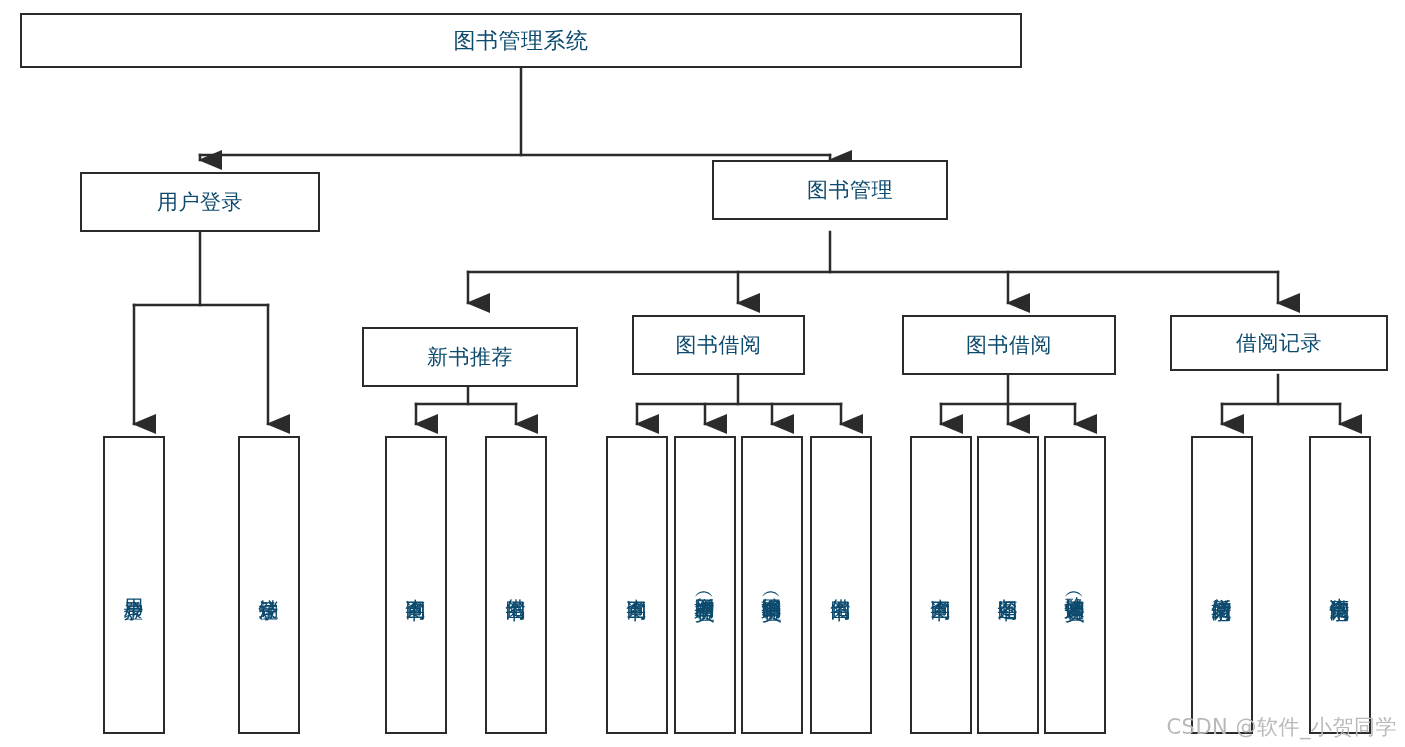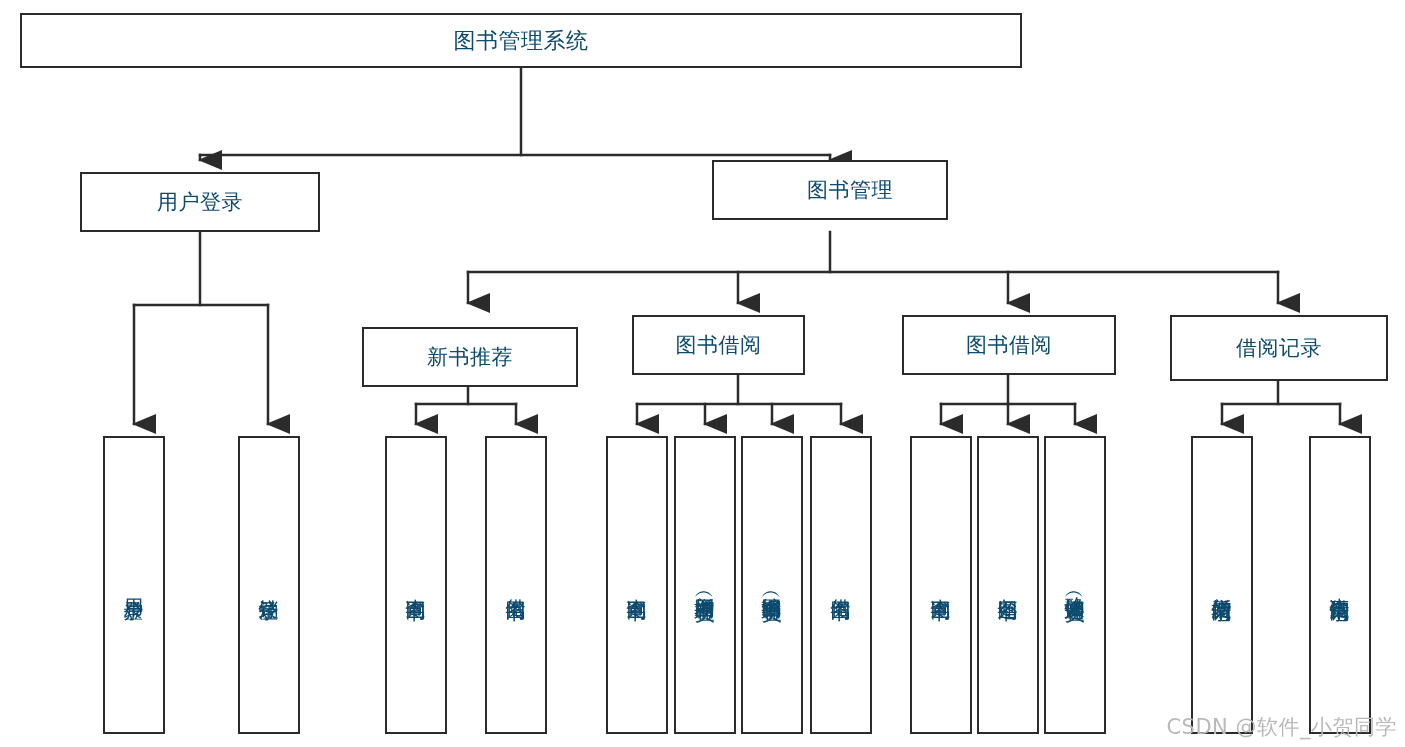--- a/index.html
+++ b/index.html
@@ -150,21 +150,21 @@
   </div>
 
   <div class="node h" style="left:632px; top:315px; width:173px; height:60px;">
     <span class="label">图书借阅</span>
   </div>
 
   <div class="node h" style="left:902px; top:315px; width:214px; height:60px;">
     <span class="label">图书借阅</span>
   </div>
 
-  <div class="node h" style="left:1170px; top:315px; width:218px; height:66px;">
+  <div class="node h" style="left:1170px; top:315px; width:218px; height:56px;">
     <span class="label">借阅记录</span>
   </div>
 
   <div class="node v" style="left:103px; top:436px; width:62px; height:298px;">
     <span class="label">用户登录</span>
   </div>
 
   <div class="node v" style="left:238px; top:436px; width:62px; height:298px;">
     <span class="label">注销登录</span>
   </div>

